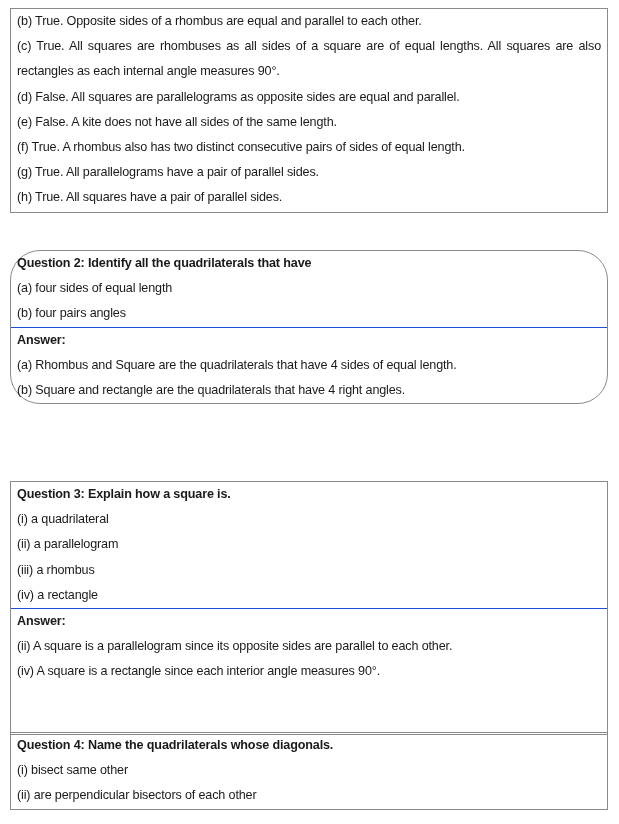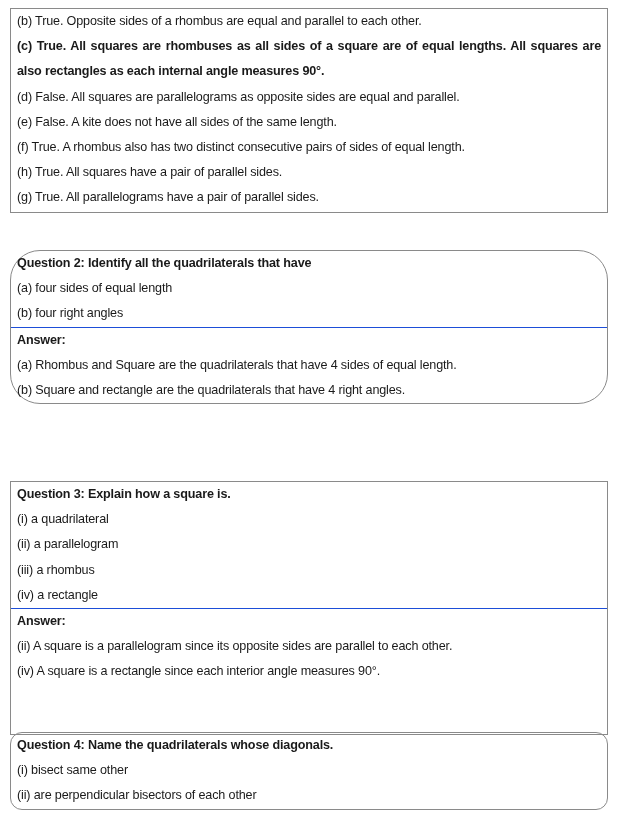--- a/index.html
+++ b/index.html
@@ -10,43 +10,43 @@
     .box {
       position: absolute; left: 10px; width: 598px;
       border: 1px solid #8a8a8a; box-sizing: border-box;
     }
     .section { padding: 0 6px; }
     .section + .section { border-top: 1px solid #1d4ed8; }
     .line {
       font-size: 12.6px; line-height: 25.2px; height: 25.2px;
       white-space: nowrap; letter-spacing: -0.15px;
     }
-    .line.wrap { white-space: normal; height: auto; text-align: justify; font-weight: bold; }
+    .line.wrap { white-space: normal; height: auto; text-align: justify; }
     .bold { font-weight: bold; }
   </style>
 </head>
 <body>
 
 <div class="box" style="top:8px; height:205px;">
   <div class="section">
     <div class="line">(b) True. Opposite sides of a rhombus are equal and parallel to each other.</div>
     <div class="line wrap">(c) True. All squares are rhombuses as all sides of a square are of equal lengths. All squares are also rectangles as each internal angle measures 90°.</div>
     <div class="line">(d) False. All squares are parallelograms as opposite sides are equal and parallel.</div>
     <div class="line">(e) False. A kite does not have all sides of the same length.</div>
     <div class="line">(f) True. A rhombus also has two distinct consecutive pairs of sides of equal length.</div>
+    <div class="line">(g) True. All parallelograms have a pair of parallel sides.</div>
     <div class="line">(h) True. All squares have a pair of parallel sides.</div>
-    <div class="line">(g) True. All parallelograms have a pair of parallel sides.</div>
   </div>
 </div>
 
 <div class="box" style="top:250px; height:154px;border-radius:30px;">
   <div class="section" style="height:76px;">
     <div class="line bold">Question 2: Identify all the quadrilaterals that have</div>
     <div class="line">(a) four sides of equal length</div>
-    <div class="line">(b) four right angles</div>
+    <div class="line">(b) four pairs angles</div>
   </div>
   <div class="section">
     <div class="line bold">Answer:</div>
     <div class="line">(a) Rhombus and Square are the quadrilaterals that have 4 sides of equal length.</div>
     <div class="line">(b) Square and rectangle are the quadrilaterals that have 4 right angles.</div>
   </div>
 </div>
 
 <div class="box" style="top:441px; height:254px;margin-top:40px;">
   <div class="section" style="height:126px;">
@@ -56,19 +56,19 @@
     <div class="line">(iii) a rhombus</div>
     <div class="line">(iv) a rectangle</div>
   </div>
   <div class="section">
     <div class="line bold">Answer:</div>
     <div class="line">(ii) A square is a parallelogram since its opposite sides are parallel to each other.</div>
     <div class="line">(iv) A square is a rectangle since each interior angle measures 90°.</div>
   </div>
 </div>
 
-<div class="box" style="top:732px; height:78px;border-radius:12px;">
+<div class="box" style="top:732px; height:78px;">
   <div class="section">
     <div class="line bold">Question 4: Name the quadrilaterals whose diagonals.</div>
     <div class="line">(i) bisect same other</div>
     <div class="line">(ii) are perpendicular bisectors of each other</div>
   </div>
 </div>
 
 </body></html>

